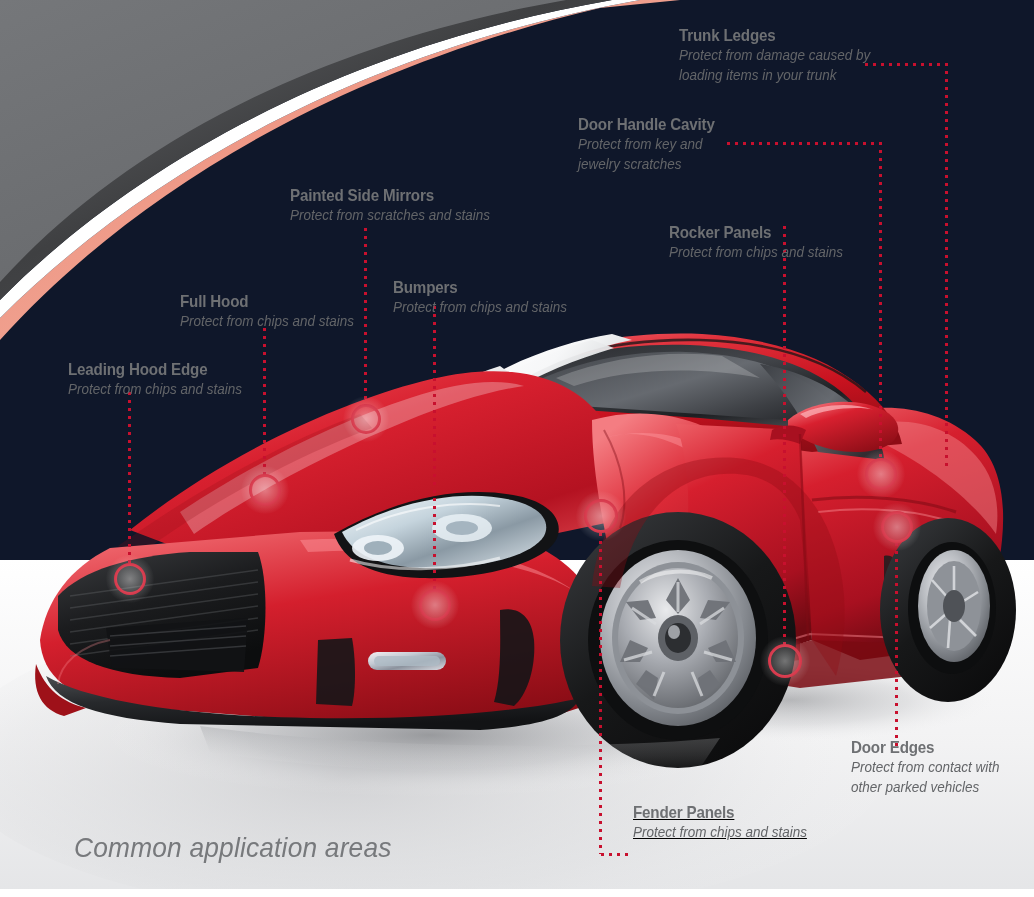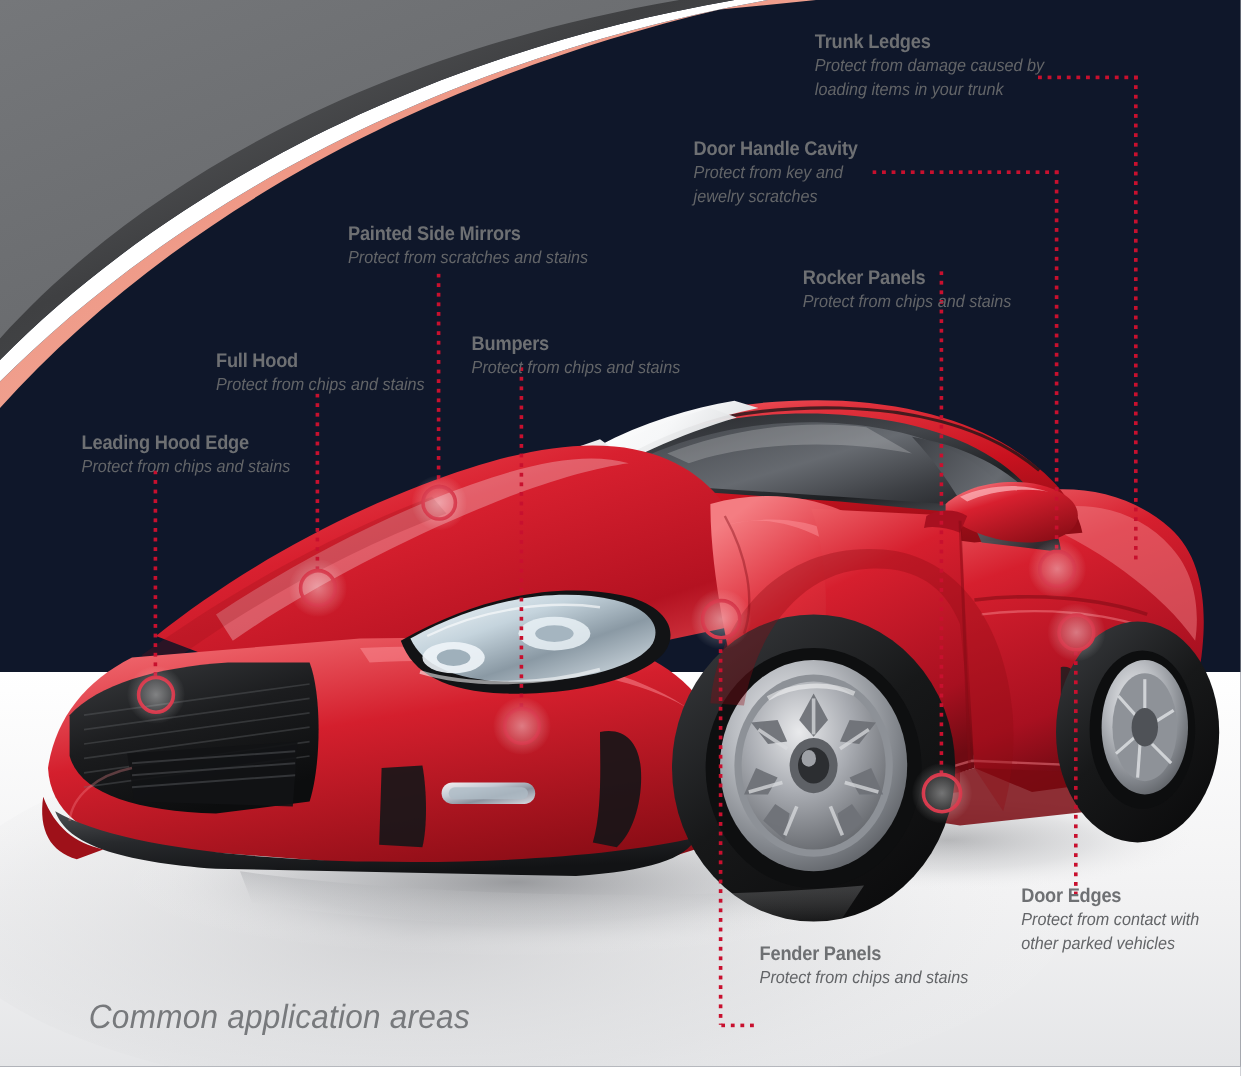--- a/index.html
+++ b/index.html
@@ -479,21 +479,21 @@
       <div class="ttl">Leading Hood Edge</div>
       <div class="desc">Protect from chips and stains</div>
     </div>
 
     <div class="label" style="left:810px; top:738px;margin-left:41px;">
       <div class="ttl">Door Edges</div>
       <div class="desc">Protect from contact with</div>
       <div class="desc">other parked vehicles</div>
     </div>
 
-    <div class="label" style="left:633px; top:786px;">
+    <div class="label" style="left:633px; top:803px;text-decoration:underline;">
       <div class="ttl">Fender Panels</div>
       <div class="desc">Protect from chips and stains</div>
     </div>
 
   </div>
 
   <div id="caption">Common application areas</div>
 
 </div>
 

